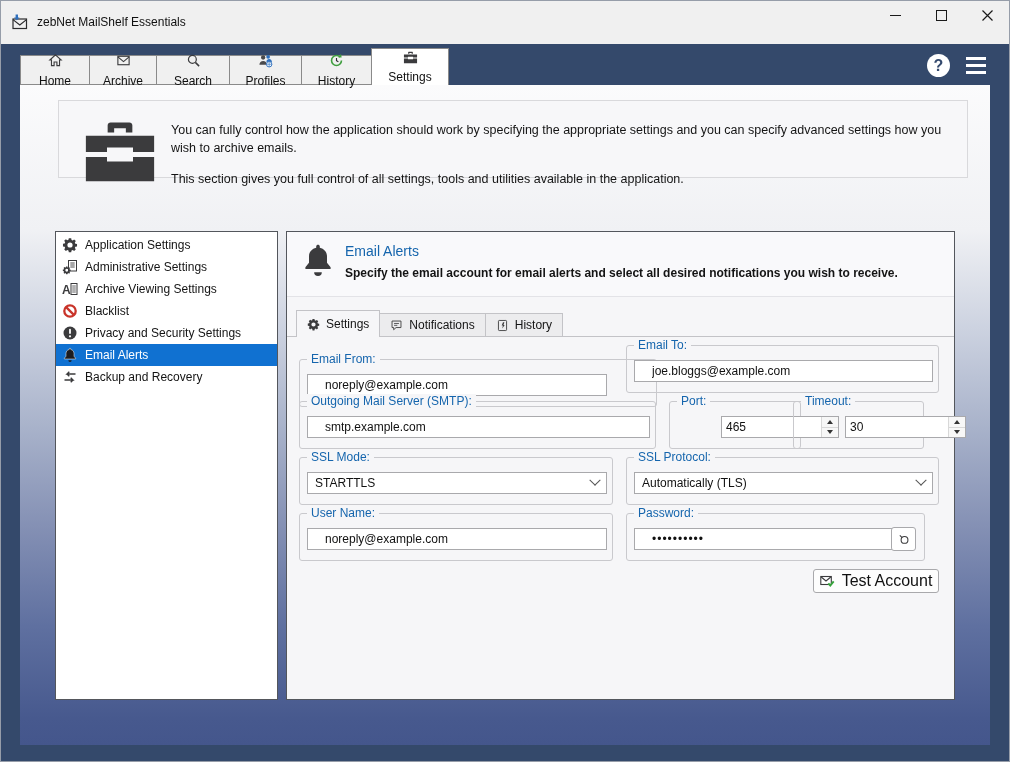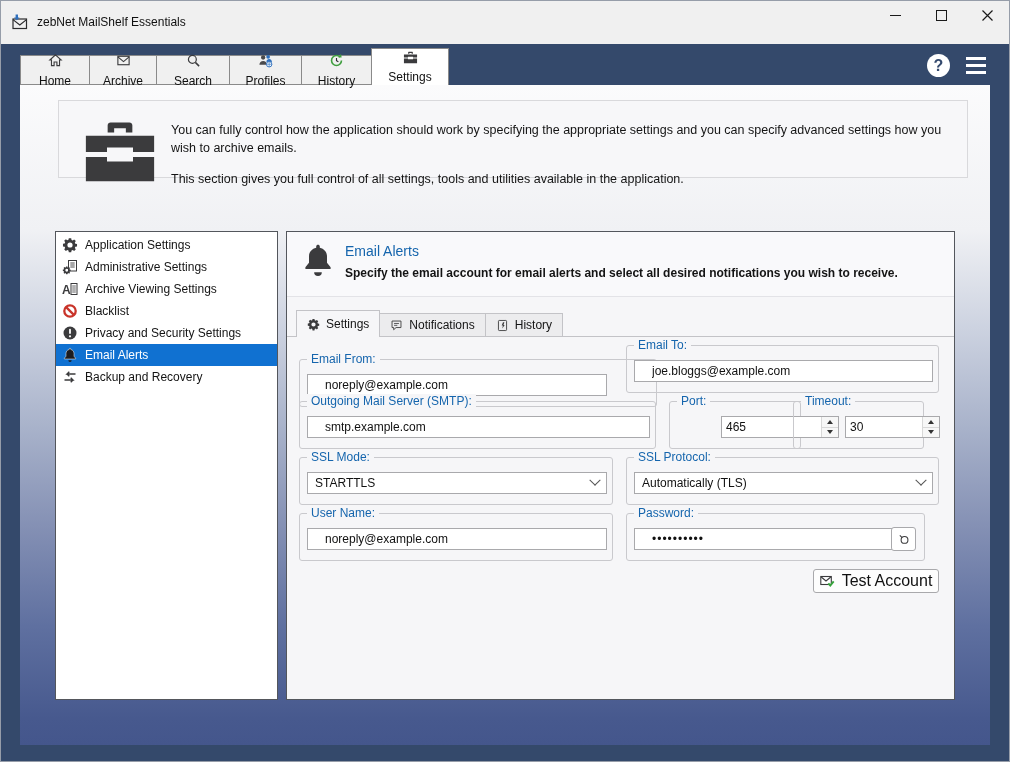--- a/index.html
+++ b/index.html
@@ -301,21 +301,21 @@
               <div class="arr-up"></div>
             </div>
           <div class="spinbtn">
               <div class="arr-dn"></div>
             </div>
         </div>
       </div>
     </div>
     <div class="group" style="left:506px;top:169px;width:131px;">
       <span class="glabel">Timeout:</span>
-      <div class="spinwrap" style="width:95px;">
+      <div class="spinwrap" style="width:121px;">
         <input type="text" value="30" style="">
         <div class="spincol">
           <div class="spinbtn">
               <div class="arr-up"></div>
             </div>
           <div class="spinbtn">
               <div class="arr-dn"></div>
             </div>
         </div>
       </div>

